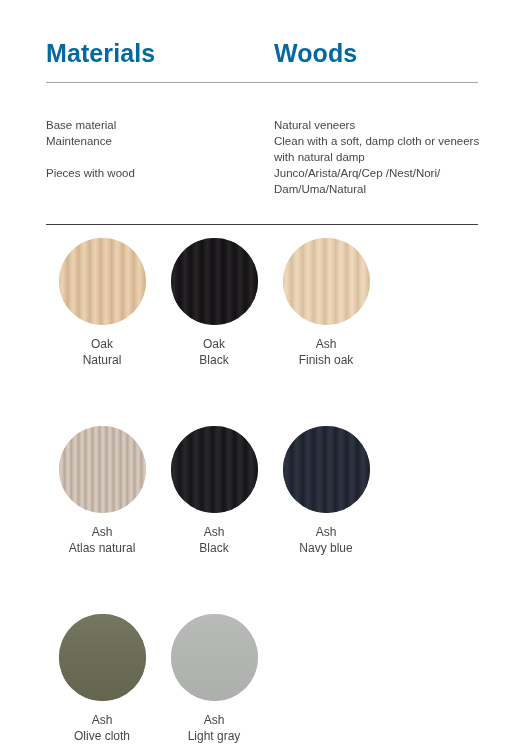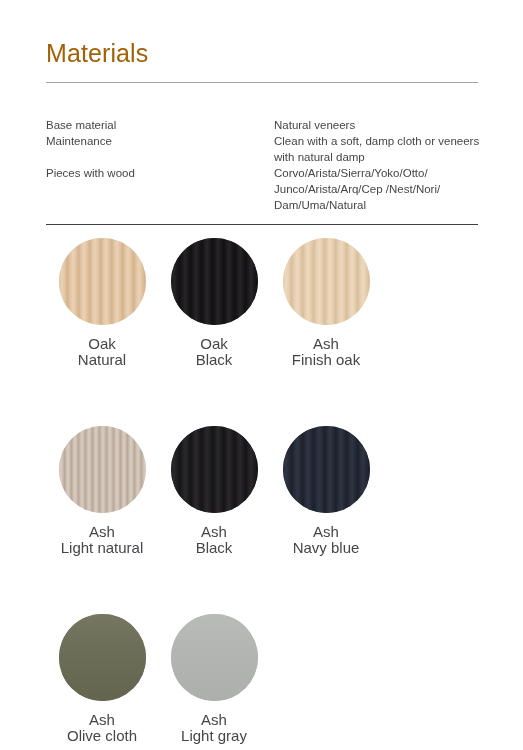--- a/index.html
+++ b/index.html
@@ -26,23 +26,23 @@
   
   .header-row {
     position: absolute;
     left: 46px;
     top: 38px;
     width: 432px;
     display: flex;
   }
   .header-col {
     font-size: 25px;
-    font-weight: 400;
+    font-weight: 700;
     letter-spacing: 0.1px;
-    color: #a16207;
+    color: #0369a1;
     line-height: 30px;
   }
   .col-a { width: 228px; }
   .col-b { width: 204px; }
 
   .rule {
     position: absolute;
     left: 46px;
     width: 432px;
     height: 1px;
@@ -99,50 +99,50 @@
     position: relative;
     overflow: hidden;
   }
   .swatch-disc .grain {
     position: absolute;
     left: 0; top: 0; right: 0; bottom: 0;
   }
   .swatch-label {
     margin-top: 11px;
     text-align: center;
-    font-size: 15px;
+    font-size: 12px;
     line-height: 16px;
     color: #46464a;
   }
   .swatch-label .l1 { display: block; }
   .swatch-label .l2 { display: block; }
 </style>
 </head>
 <body>
 
 <div class="page">
 
   <div class="header-row">
     <div class="header-col col-a">Materials</div>
+    <div class="header-col col-b">Woods</div>
   </div>
 
   <div class="rule rule-top"></div>
 
   <div class="spec-row">
     <div class="spec-col left">
       <div class="spec-line">Base material</div>
       <div class="spec-line">Maintenance</div>
       <div class="spec-gap"></div>
       <div class="spec-line">Pieces with wood</div>
     </div>
     <div class="spec-col right">
       <div class="spec-line">Natural veneers</div>
       <div class="spec-line">Clean with a soft, damp cloth or veneers</div>
       <div class="spec-line">with natural damp</div>
-      <div class="spec-line">Corvo/Arista/Sierra/Yoko/Otto/</div>
       <div class="spec-line">Junco/Arista/Arq/Cep /Nest/Nori/</div>
       <div class="spec-line">Dam/Uma/Natural</div>
     </div>
   </div>
 
   <div class="rule rule-mid"></div>
 
   <div class="swatch-grid" id="swatch-grid">
       <div class="swatch-row">
         <div class="swatch-cell">
@@ -173,21 +173,21 @@
           </div>
         </div>
       </div>
       <div class="swatch-row">
         <div class="swatch-cell">
           <div class="swatch-disc" style="background: rgb(203, 188, 174);">
             <div class="grain" style="background: repeating-linear-gradient(90deg, rgb(203, 188, 174) 0px, rgb(221, 209, 198) 1.96px, rgb(203, 188, 174) 3.85px, rgb(182, 165, 152) 5.6px, rgb(203, 188, 174) 7px), repeating-linear-gradient(90deg, rgba(0, 0, 0, 0) 0px, rgba(0, 0, 0, 0) 14.7px, rgb(182, 165, 152) 16.8px, rgba(0, 0, 0, 0) 20.3px), linear-gradient(rgb(221, 209, 198) 0%, rgb(203, 188, 174) 50%, rgb(182, 165, 152) 100%); opacity: 0.85;"></div>
           </div>
           <div class="swatch-label">
             <span class="l1">Ash</span>
-            <span class="l2">Light natural</span>
+            <span class="l2">Atlas natural</span>
           </div>
         </div>
         <div class="swatch-cell">
           <div class="swatch-disc" style="background: rgb(32, 30, 33);">
             <div class="grain" style="background: repeating-linear-gradient(90deg, rgb(32, 30, 33) 0px, rgb(46, 43, 47) 3.08px, rgb(32, 30, 33) 6.05px, rgb(20, 19, 21) 8.8px, rgb(32, 30, 33) 11px), repeating-linear-gradient(90deg, rgba(0, 0, 0, 0) 0px, rgba(0, 0, 0, 0) 23.1px, rgb(20, 19, 21) 26.4px, rgba(0, 0, 0, 0) 31.9px), linear-gradient(rgb(46, 43, 47) 0%, rgb(32, 30, 33) 50%, rgb(20, 19, 21) 100%); opacity: 0.85;"></div>
           </div>
           <div class="swatch-label">
             <span class="l1">Ash</span>
             <span class="l2">Black</span>
           </div>

